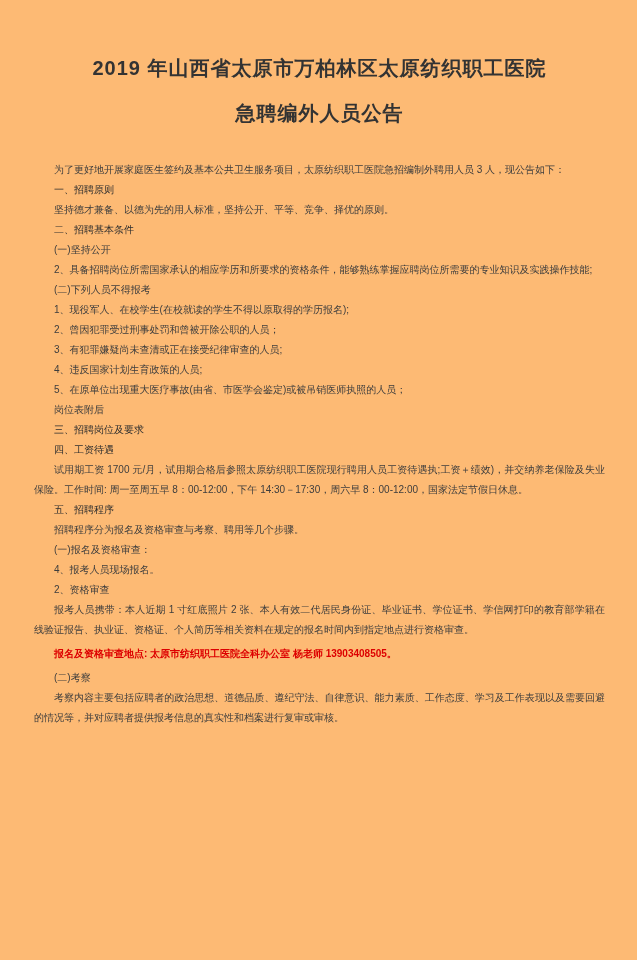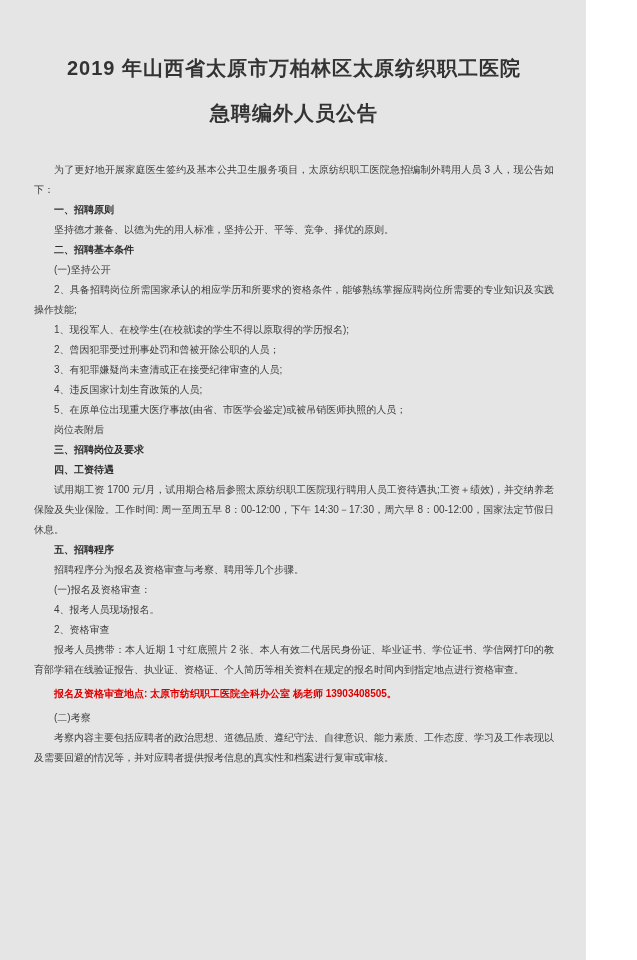--- a/index.html
+++ b/index.html
@@ -8,23 +8,23 @@
     background: #ffffff;
   }
   body {
     width: 637px;
     height: 960px;
     overflow: hidden;
     font-family: "Liberation Sans", "DejaVu Sans", sans-serif;
   }
   .page {
     box-sizing: border-box;
-    width: 586px;
+    width: 637px;
     height: 960px;
-    background: #e5e5e5;
+    background: #fdba74;
     padding: 46px 32px 16px 34px;
   }
   .doc-title {
     margin: 0 0 24px 0;
     text-align: center;
     font-size: 20px;
     font-weight: bold;
     color: #333333;
     line-height: 45px;
     letter-spacing: 1px;
@@ -35,21 +35,21 @@
   .content p.para {
     margin: 0;
     font-size: 10px;
     line-height: 20px;
     color: #3d3d3d;
     text-align: justify;
     text-indent: 2em;
     word-break: break-all;
   }
   .content p.para.heading {
-    font-weight: bold;
+    font-weight: normal;
     color: #2e2e2e;
   }
   .content p.para.red {
     color: #dd0000;
     font-weight: bold;
     margin: 4px 0;
   }
 </style>
 </head>
 <body>
@@ -59,20 +59,21 @@
     <span class="title-line">2019 年山西省太原市万柏林区太原纺织职工医院</span>
     <span class="title-line">急聘编外人员公告</span>
   </h1>
   <div class="content" id="paragraph-container">
       <p class="para body">为了更好地开展家庭医生签约及基本公共卫生服务项目，太原纺织职工医院急招编制外聘用人员 3 人，现公告如下：</p>
       <p class="para heading">一、招聘原则</p>
       <p class="para body">坚持德才兼备、以德为先的用人标准，坚持公开、平等、竞争、择优的原则。</p>
       <p class="para heading">二、招聘基本条件</p>
       <p class="para body">(一)坚持公开</p>
       <p class="para body">2、具备招聘岗位所需国家承认的相应学历和所要求的资格条件，能够熟练掌握应聘岗位所需要的专业知识及实践操作技能;</p>
+      <p class="para body">(二)下列人员不得报考</p>
       <p class="para body">1、现役军人、在校学生(在校就读的学生不得以原取得的学历报名);</p>
       <p class="para body">2、曾因犯罪受过刑事处罚和曾被开除公职的人员；</p>
       <p class="para body">3、有犯罪嫌疑尚未查清或正在接受纪律审查的人员;</p>
       <p class="para body">4、违反国家计划生育政策的人员;</p>
       <p class="para body">5、在原单位出现重大医疗事故(由省、市医学会鉴定)或被吊销医师执照的人员；</p>
       <p class="para body">岗位表附后</p>
       <p class="para heading">三、招聘岗位及要求</p>
       <p class="para heading">四、工资待遇</p>
       <p class="para body">试用期工资 1700 元/月，试用期合格后参照太原纺织职工医院现行聘用人员工资待遇执;工资＋绩效)，并交纳养老保险及失业保险。工作时间: 周一至周五早 8：00-12:00，下午 14:30－17:30，周六早 8：00-12:00，国家法定节假日休息。</p>
       <p class="para heading">五、招聘程序</p>

